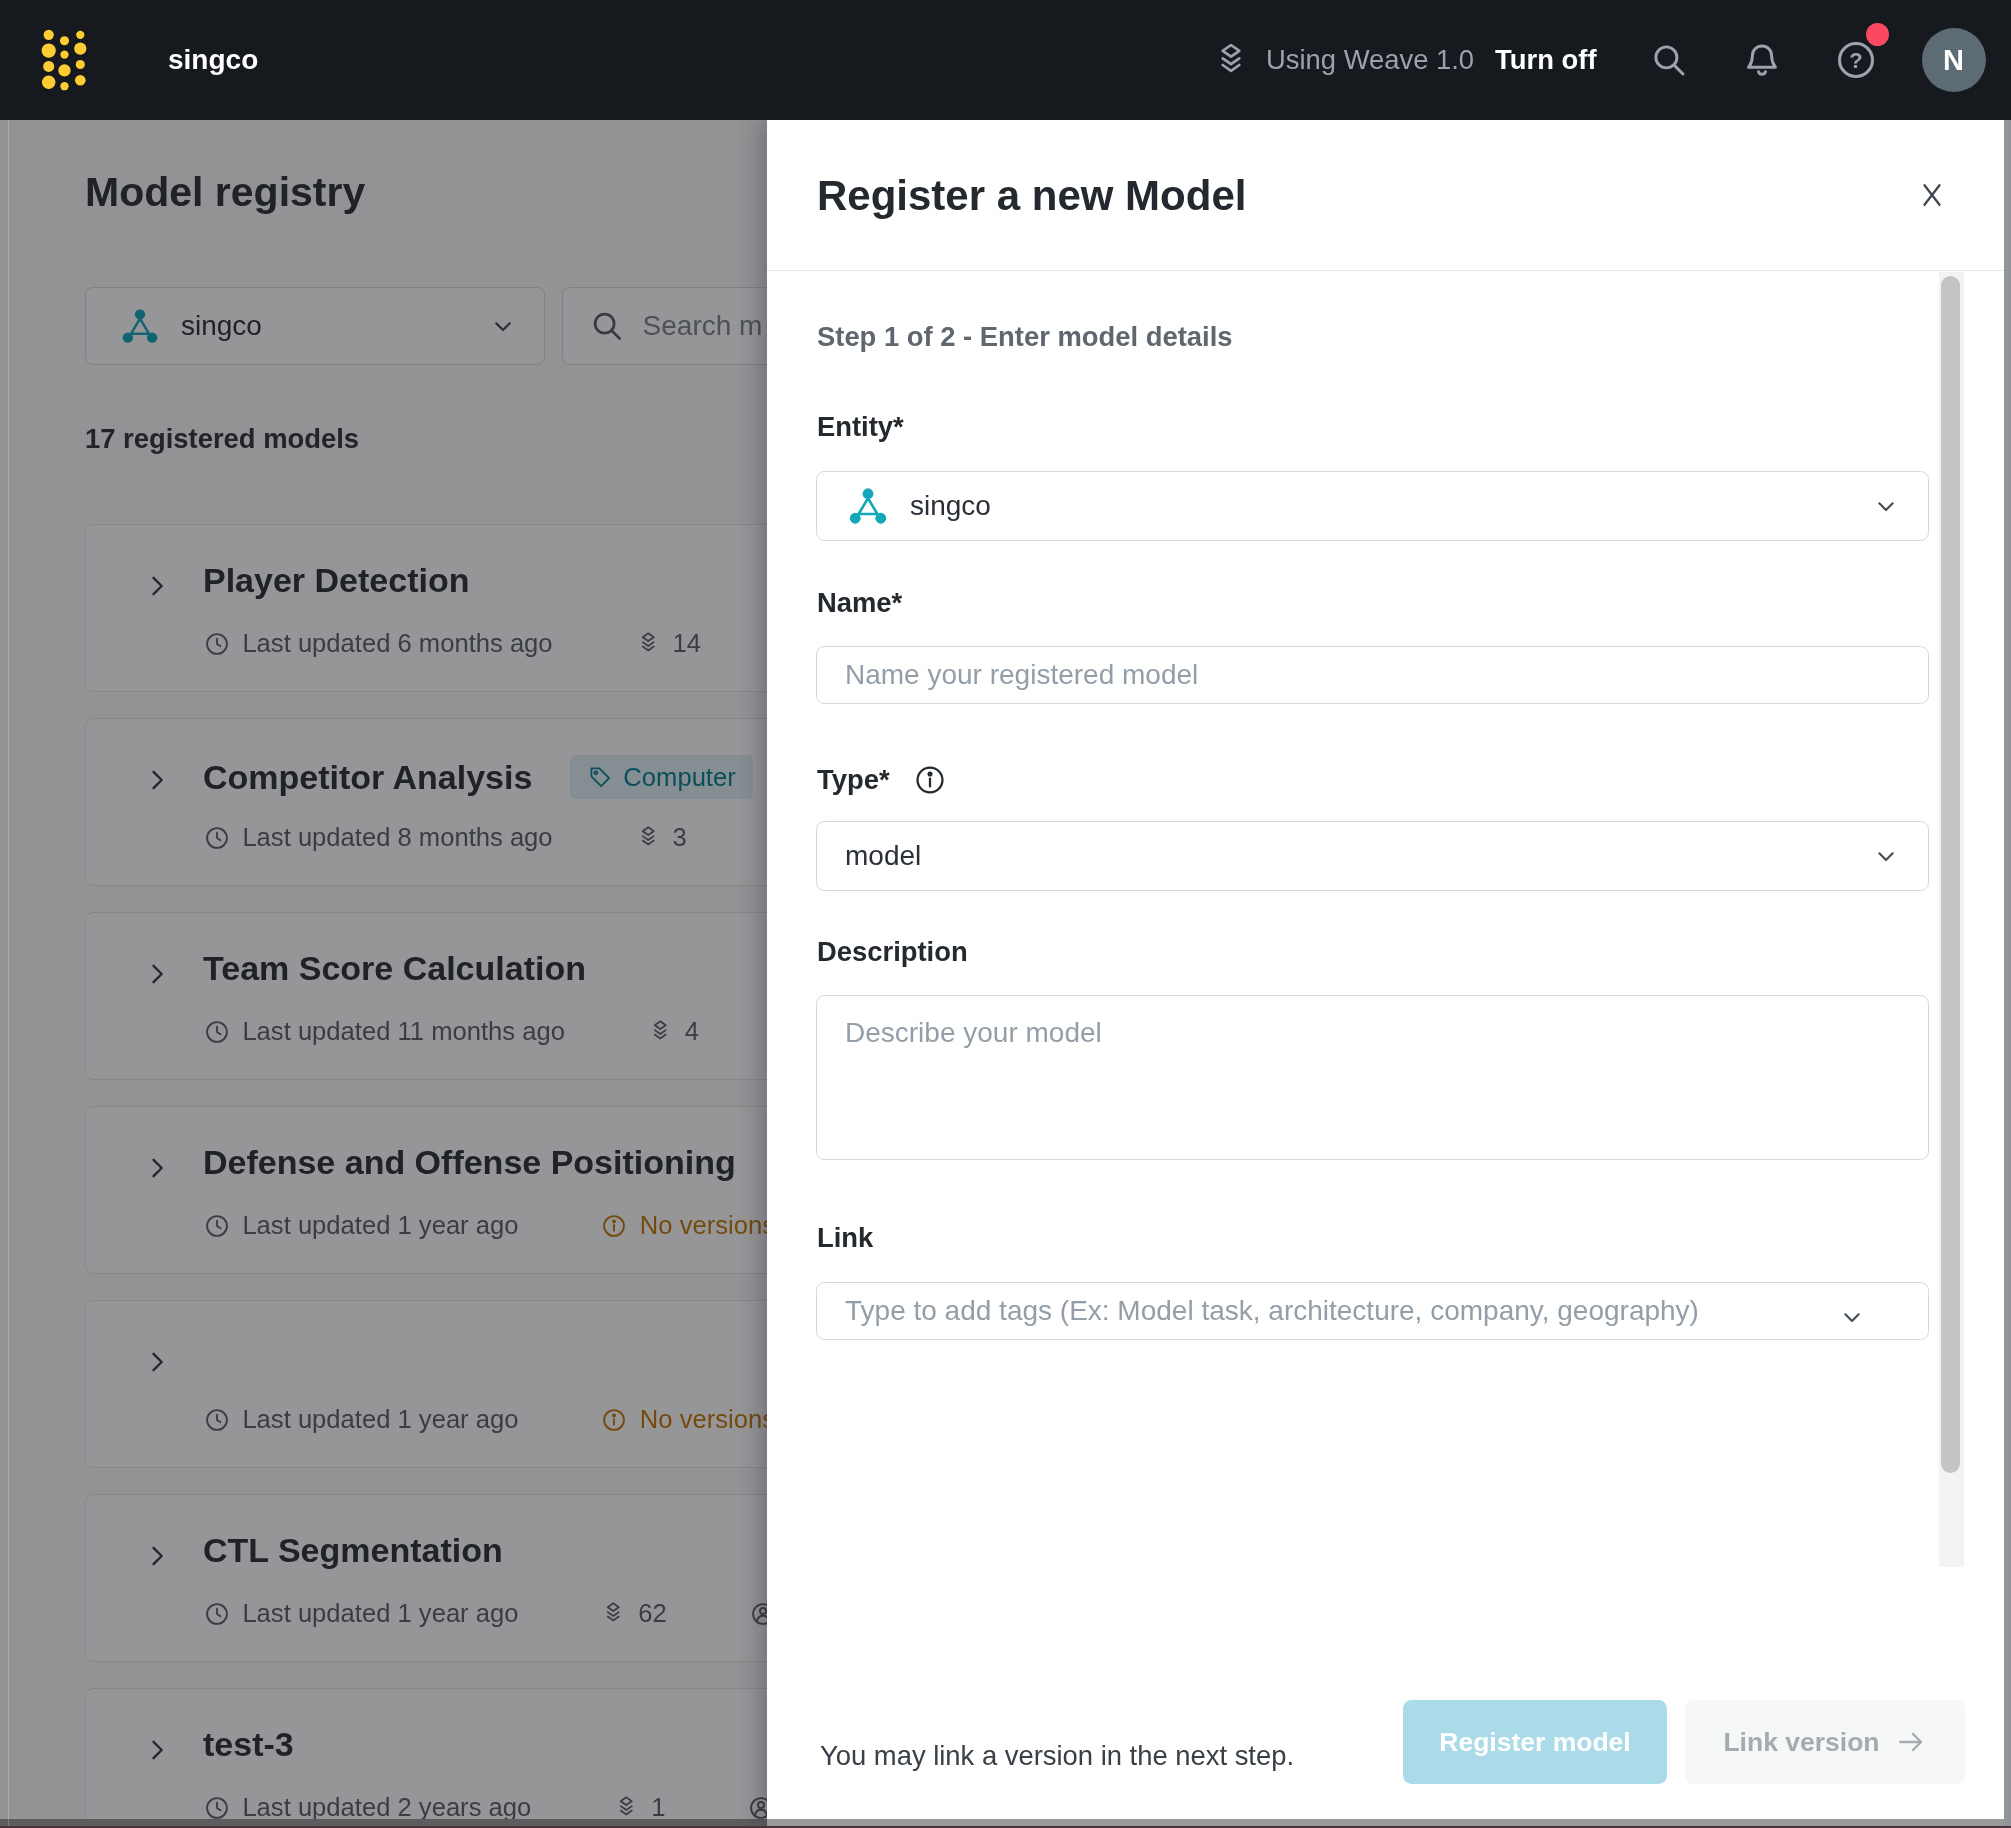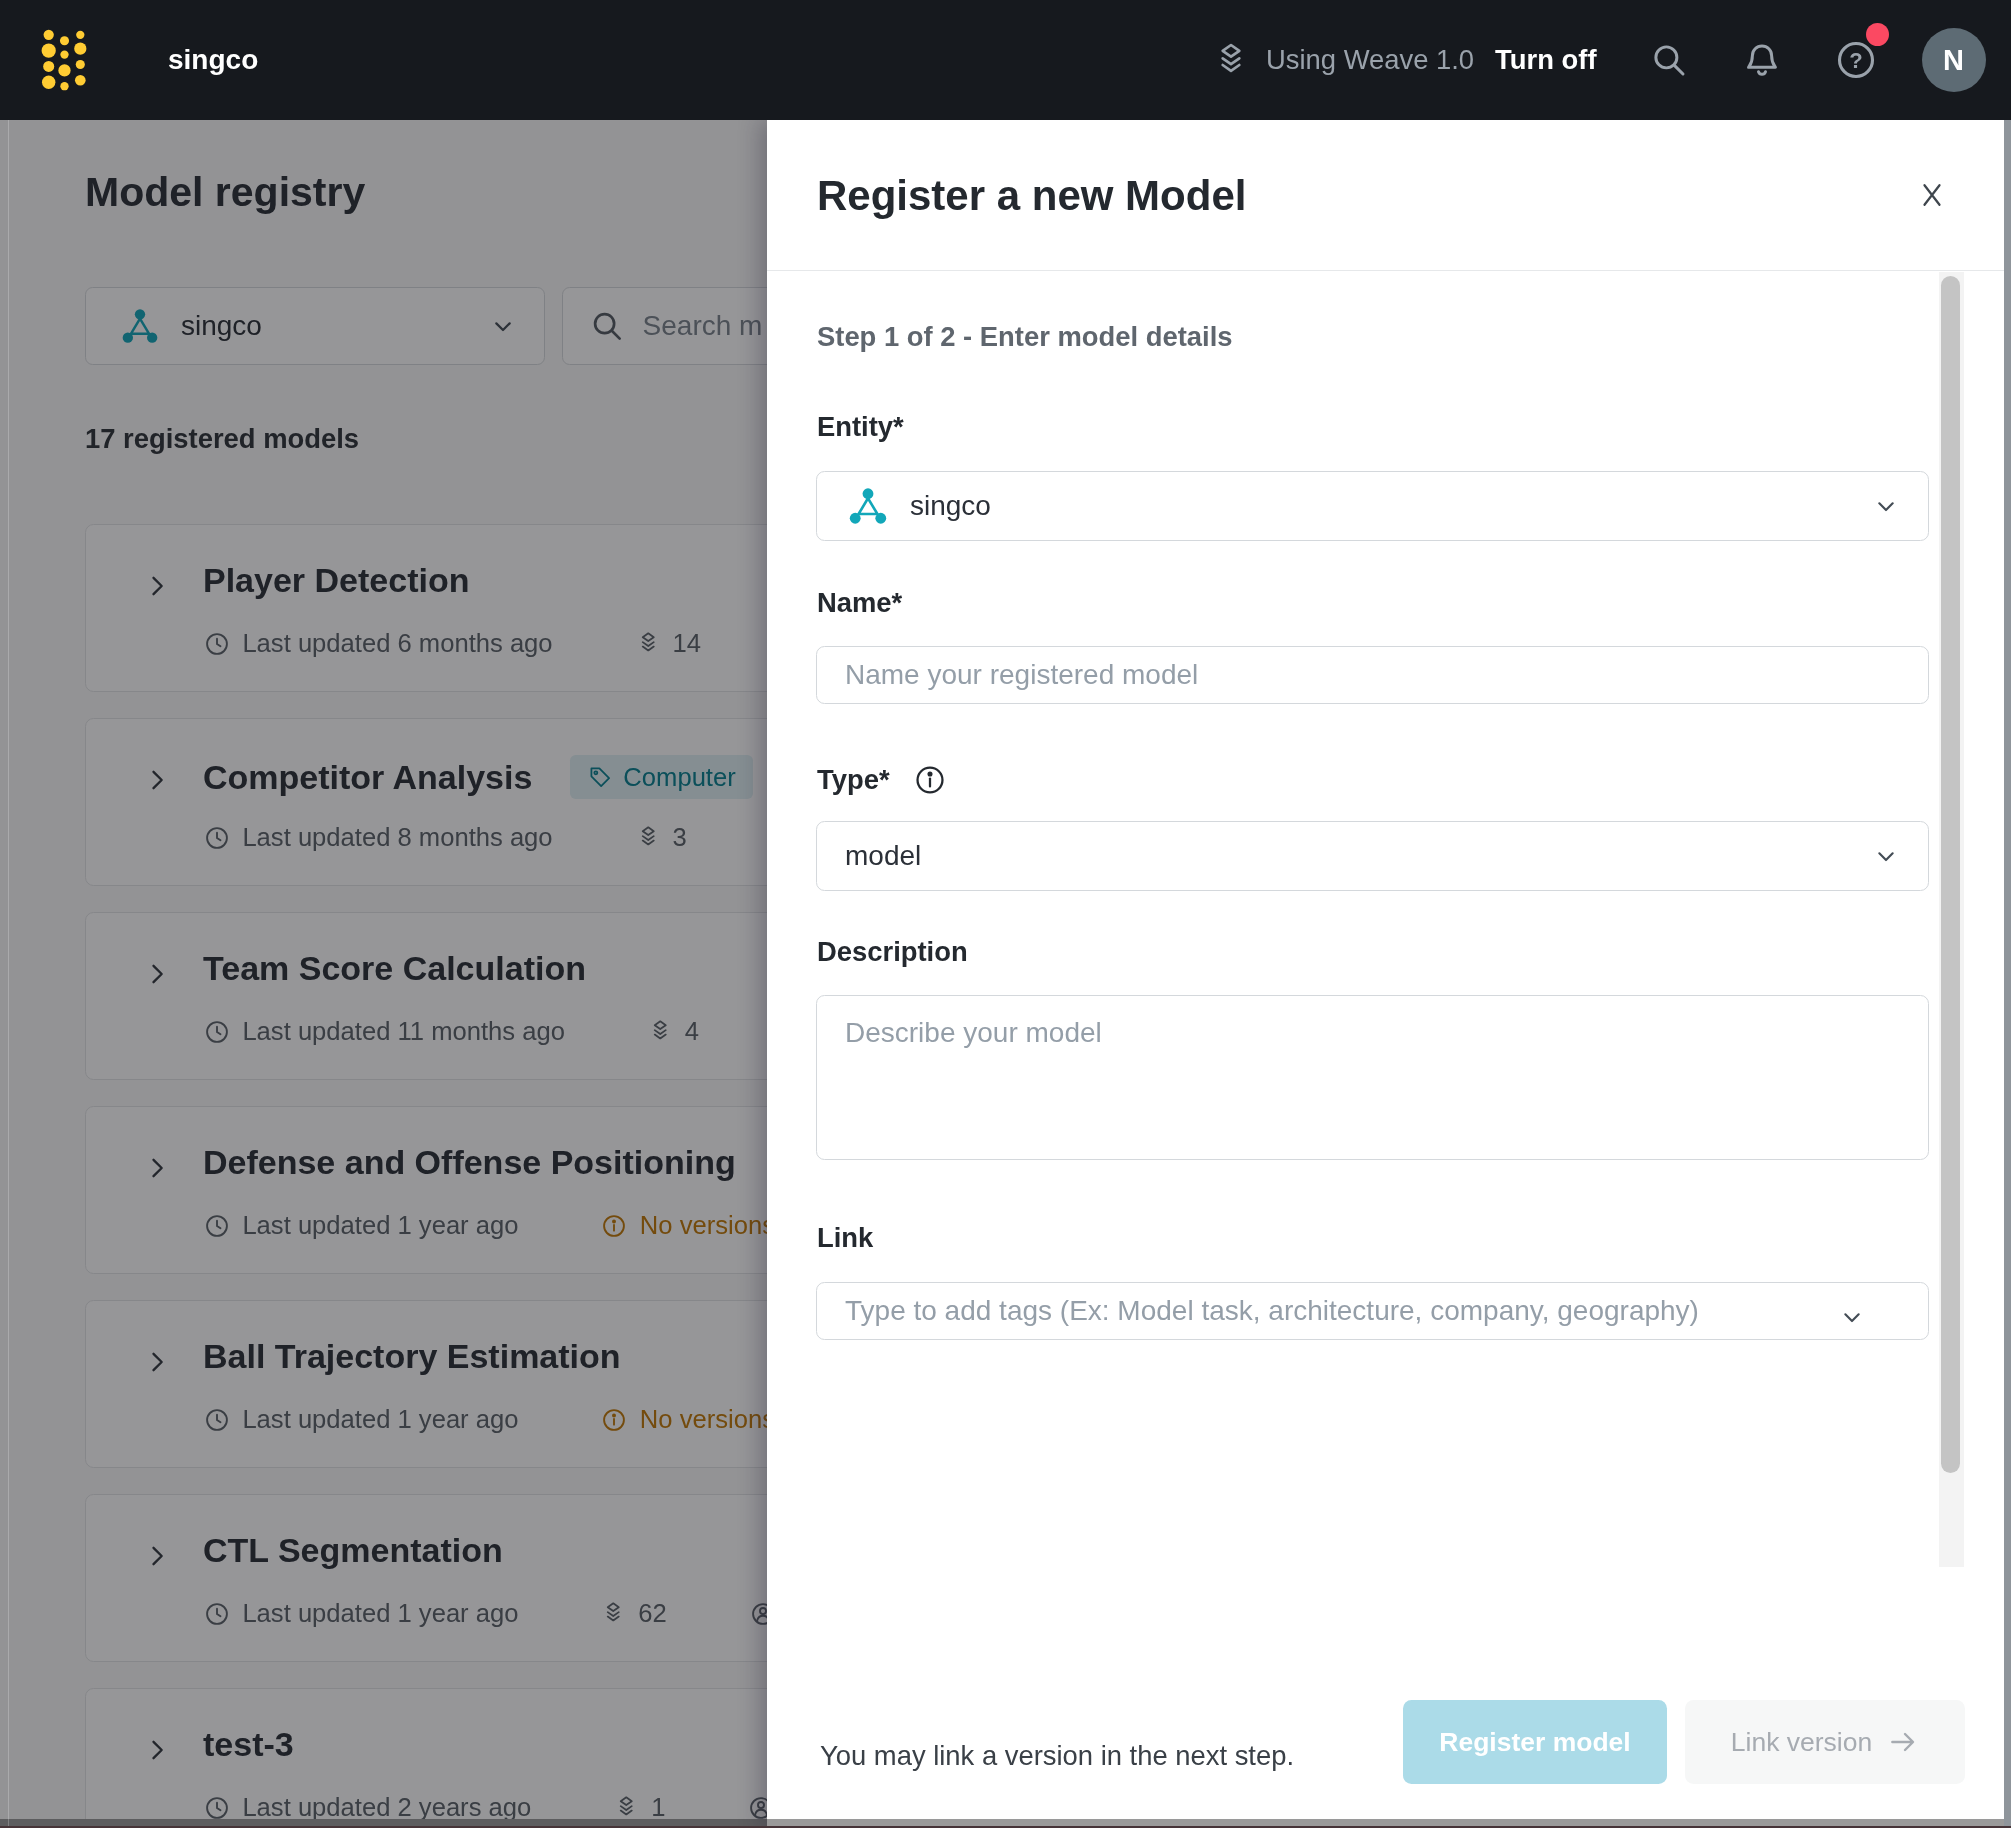--- a/index.html
+++ b/index.html
@@ -118,21 +118,21 @@
   .modal-footer-hint { position:absolute; left:53px; top:1594px; height:84px; line-height:84px;
     font-size:27.4px; color:#3a4047; }
   .btn-register {
     position:absolute; left:636px; top:1580px; width:264px; height:84px;
     background:#abdbe8; border:none; border-radius:8.5px; color:#ffffff;
     font-size:26.5px; font-weight:600; font-family:"Liberation Sans", sans-serif; cursor:pointer;
   }
   .btn-link {
     position:absolute; left:918px; top:1580px; width:280px; height:84px;
     background:#f6f7f7; border:none; border-radius:8.5px; color:#a6abb1;
-    font-size:26.5px; font-weight:400; font-family:"Liberation Sans", sans-serif; cursor:pointer;
+    font-size:26.5px; font-weight:700; font-family:"Liberation Sans", sans-serif; cursor:pointer;
     display:flex; align-items:center; justify-content:center; gap:15px;
   }
 
   
   .hscroll-dim { position:absolute; left:0; top:1819px; width:2012px; height:6.6px; background:#9a9a9a; z-index:15; }
   .hscroll-lit { position:absolute; left:767px; top:1819px; width:1245px; height:6.6px; background:#9a9a9a; z-index:35; }
   .bottom-line { position:absolute; left:0; top:1826px; width:2012px; height:2.8px; background:#463438; z-index:50; }
   .vscroll { position:absolute; right:0; top:120px; width:8.5px; height:1708px; background:#8f959b; z-index:45; }
 </style>
 </head>
@@ -365,23 +365,20 @@
           </span>
       </div>
     </div>
 
     <div class="card" style="top:1180px">
       <span class="card-chevron">
         <svg width="28" height="28" viewBox="0 0 24 24" fill="none" stroke="currentColor" stroke-width="2" stroke-linecap="round" stroke-linejoin="round">
             <path d="m9 5 7 7-7 7"></path>
           </svg>
       </span>
-      <div class="card-titlerow">
-          <span class="card-title">Ball Trajectory Estimation</span>
-        </div>
       <div class="card-meta">
         <span class="mgroup">
             <svg width="28" height="28" viewBox="0 0 24 24" fill="none" stroke="#5b6269" stroke-width="1.6" stroke-linecap="round">
               <circle cx="12" cy="12" r="8.5"></circle>
               <path d="M12 7.5V12l3 2"></path>
             </svg>
             <span>Last updated 1 year ago</span>
           </span>
         <span class="mgroup warn-group">
             <svg width="28" height="28" viewBox="0 0 24 24" fill="none" stroke="#c27a08" stroke-width="1.6" stroke-linecap="round">

